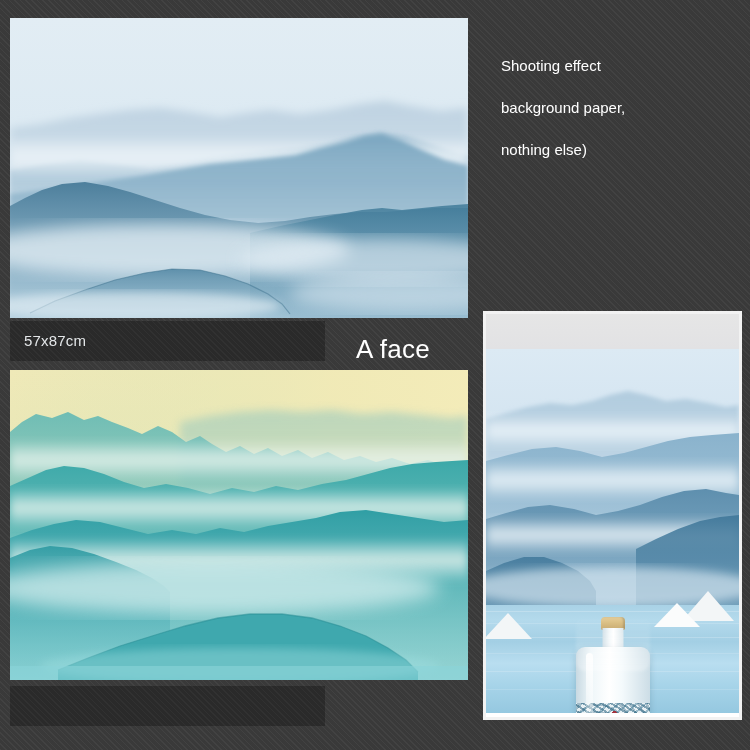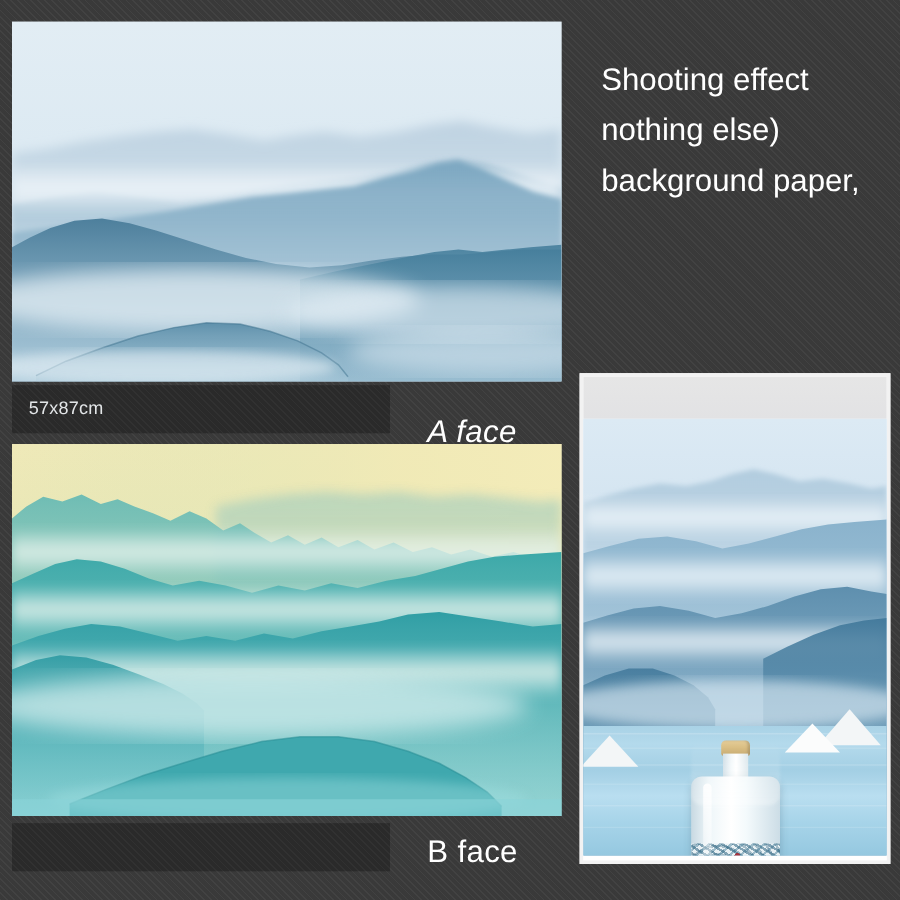--- a/index.html
+++ b/index.html
@@ -139,27 +139,27 @@
   #size-band-a{top:321px;}
   #size-band-b{top:686px;}
   #size-label{
     position:absolute;left:14px;top:11px;
     color:#e3e6e8;font-size:15px;letter-spacing:.2px;
   }
   .face-label{
     position:absolute;color:#ffffff;font-size:26px;letter-spacing:.3px;
     text-align:left;
   }
-  #a-face-label{left:356px;top:344px;font-style:italic;}
+  #a-face-label{left:356px;top:334px;}
   #b-face-label{left:356px;top:694px;}
 
   
   #caption{
     position:absolute;left:501px;top:45px;width:245px;
-    color:#ffffff;font-size:26px;line-height:42px;
+    color:#ffffff;font-size:15px;line-height:42px;
   }
 </style>
 </head>
 <body>
 
 <div id="stage">
 
   <div class="panel" id="a-face-image">
     <svg width="458" height="300" viewBox="0 0 458 300" preserveAspectRatio="none">
       <defs>
@@ -330,26 +330,25 @@
       <path d="M48,300 L78,288 110,276 142,266 175,256 208,248 240,244 272,244
                302,248 330,256 356,266 378,278 396,290 408,302 L408,310 L48,310 Z" fill="#3fa8ae"></path>
       <path d="M48,300 L78,288 110,276 142,266 175,256 208,248 240,244 272,244
                302,248 330,256 356,266 378,278 396,290 408,302" fill="none" stroke="#2a8e95" stroke-width="1.3" opacity=".55"></path>
       <ellipse cx="230" cy="296" rx="200" ry="18" fill="#9ddee0" opacity=".45" filter="url(#bBlurM)"></ellipse>
       <rect x="0" y="296" width="458" height="14" fill="#8bd4d8" opacity=".6"></rect>
     </svg>
   </div>
 
   <div class="size-band" id="size-band-b"></div>
-  <div class="face-label" id="b-face-label">B face</div>
 
   <div id="caption">
     <div>Shooting effect</div>
+    <div>background paper,</div>
     <div>nothing else)</div>
-    <div>background paper,</div>
   </div>
 
   <div class="panel" id="product-photo">
     <div id="product-top-band"></div>
     <div id="product-scene">
 
       <svg width="253" height="370" viewBox="0 0 253 370" preserveAspectRatio="none" style="position:absolute;left:0;top:0;">
         <defs>
           <linearGradient id="pSky" x1="0" y1="0" x2="0" y2="1">
             <stop offset="0%" stop-color="#dceaf4"></stop>

